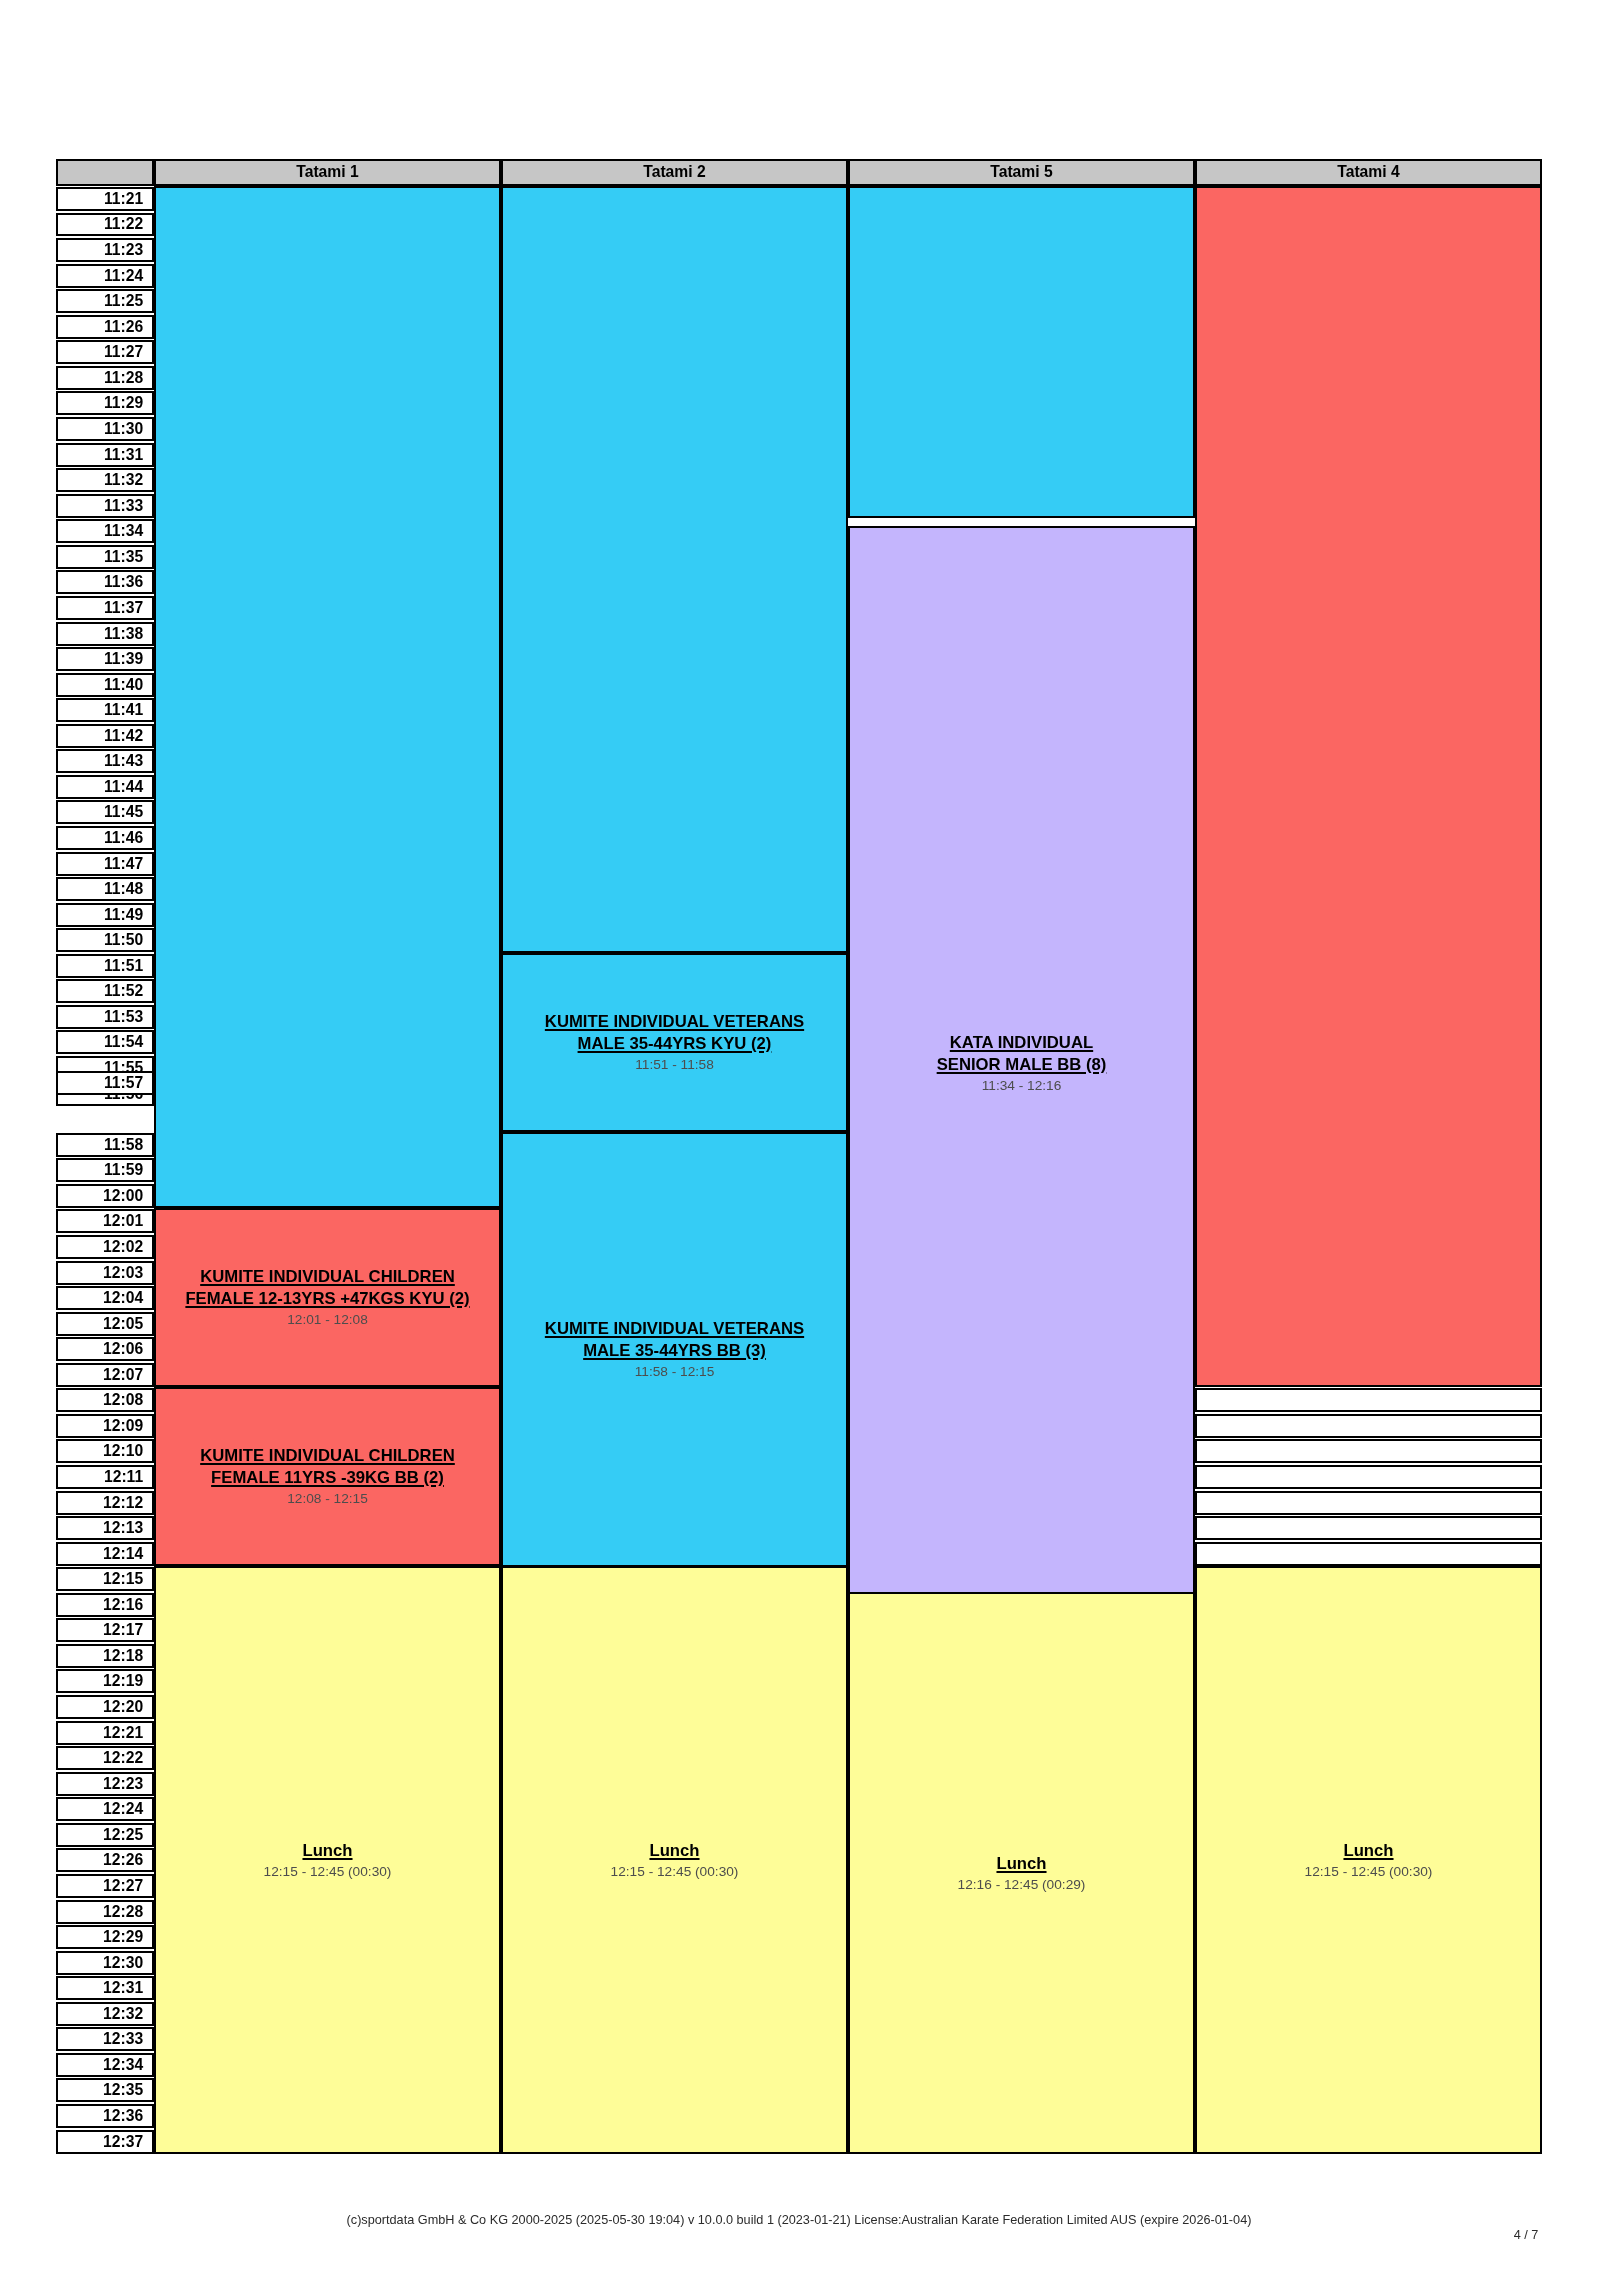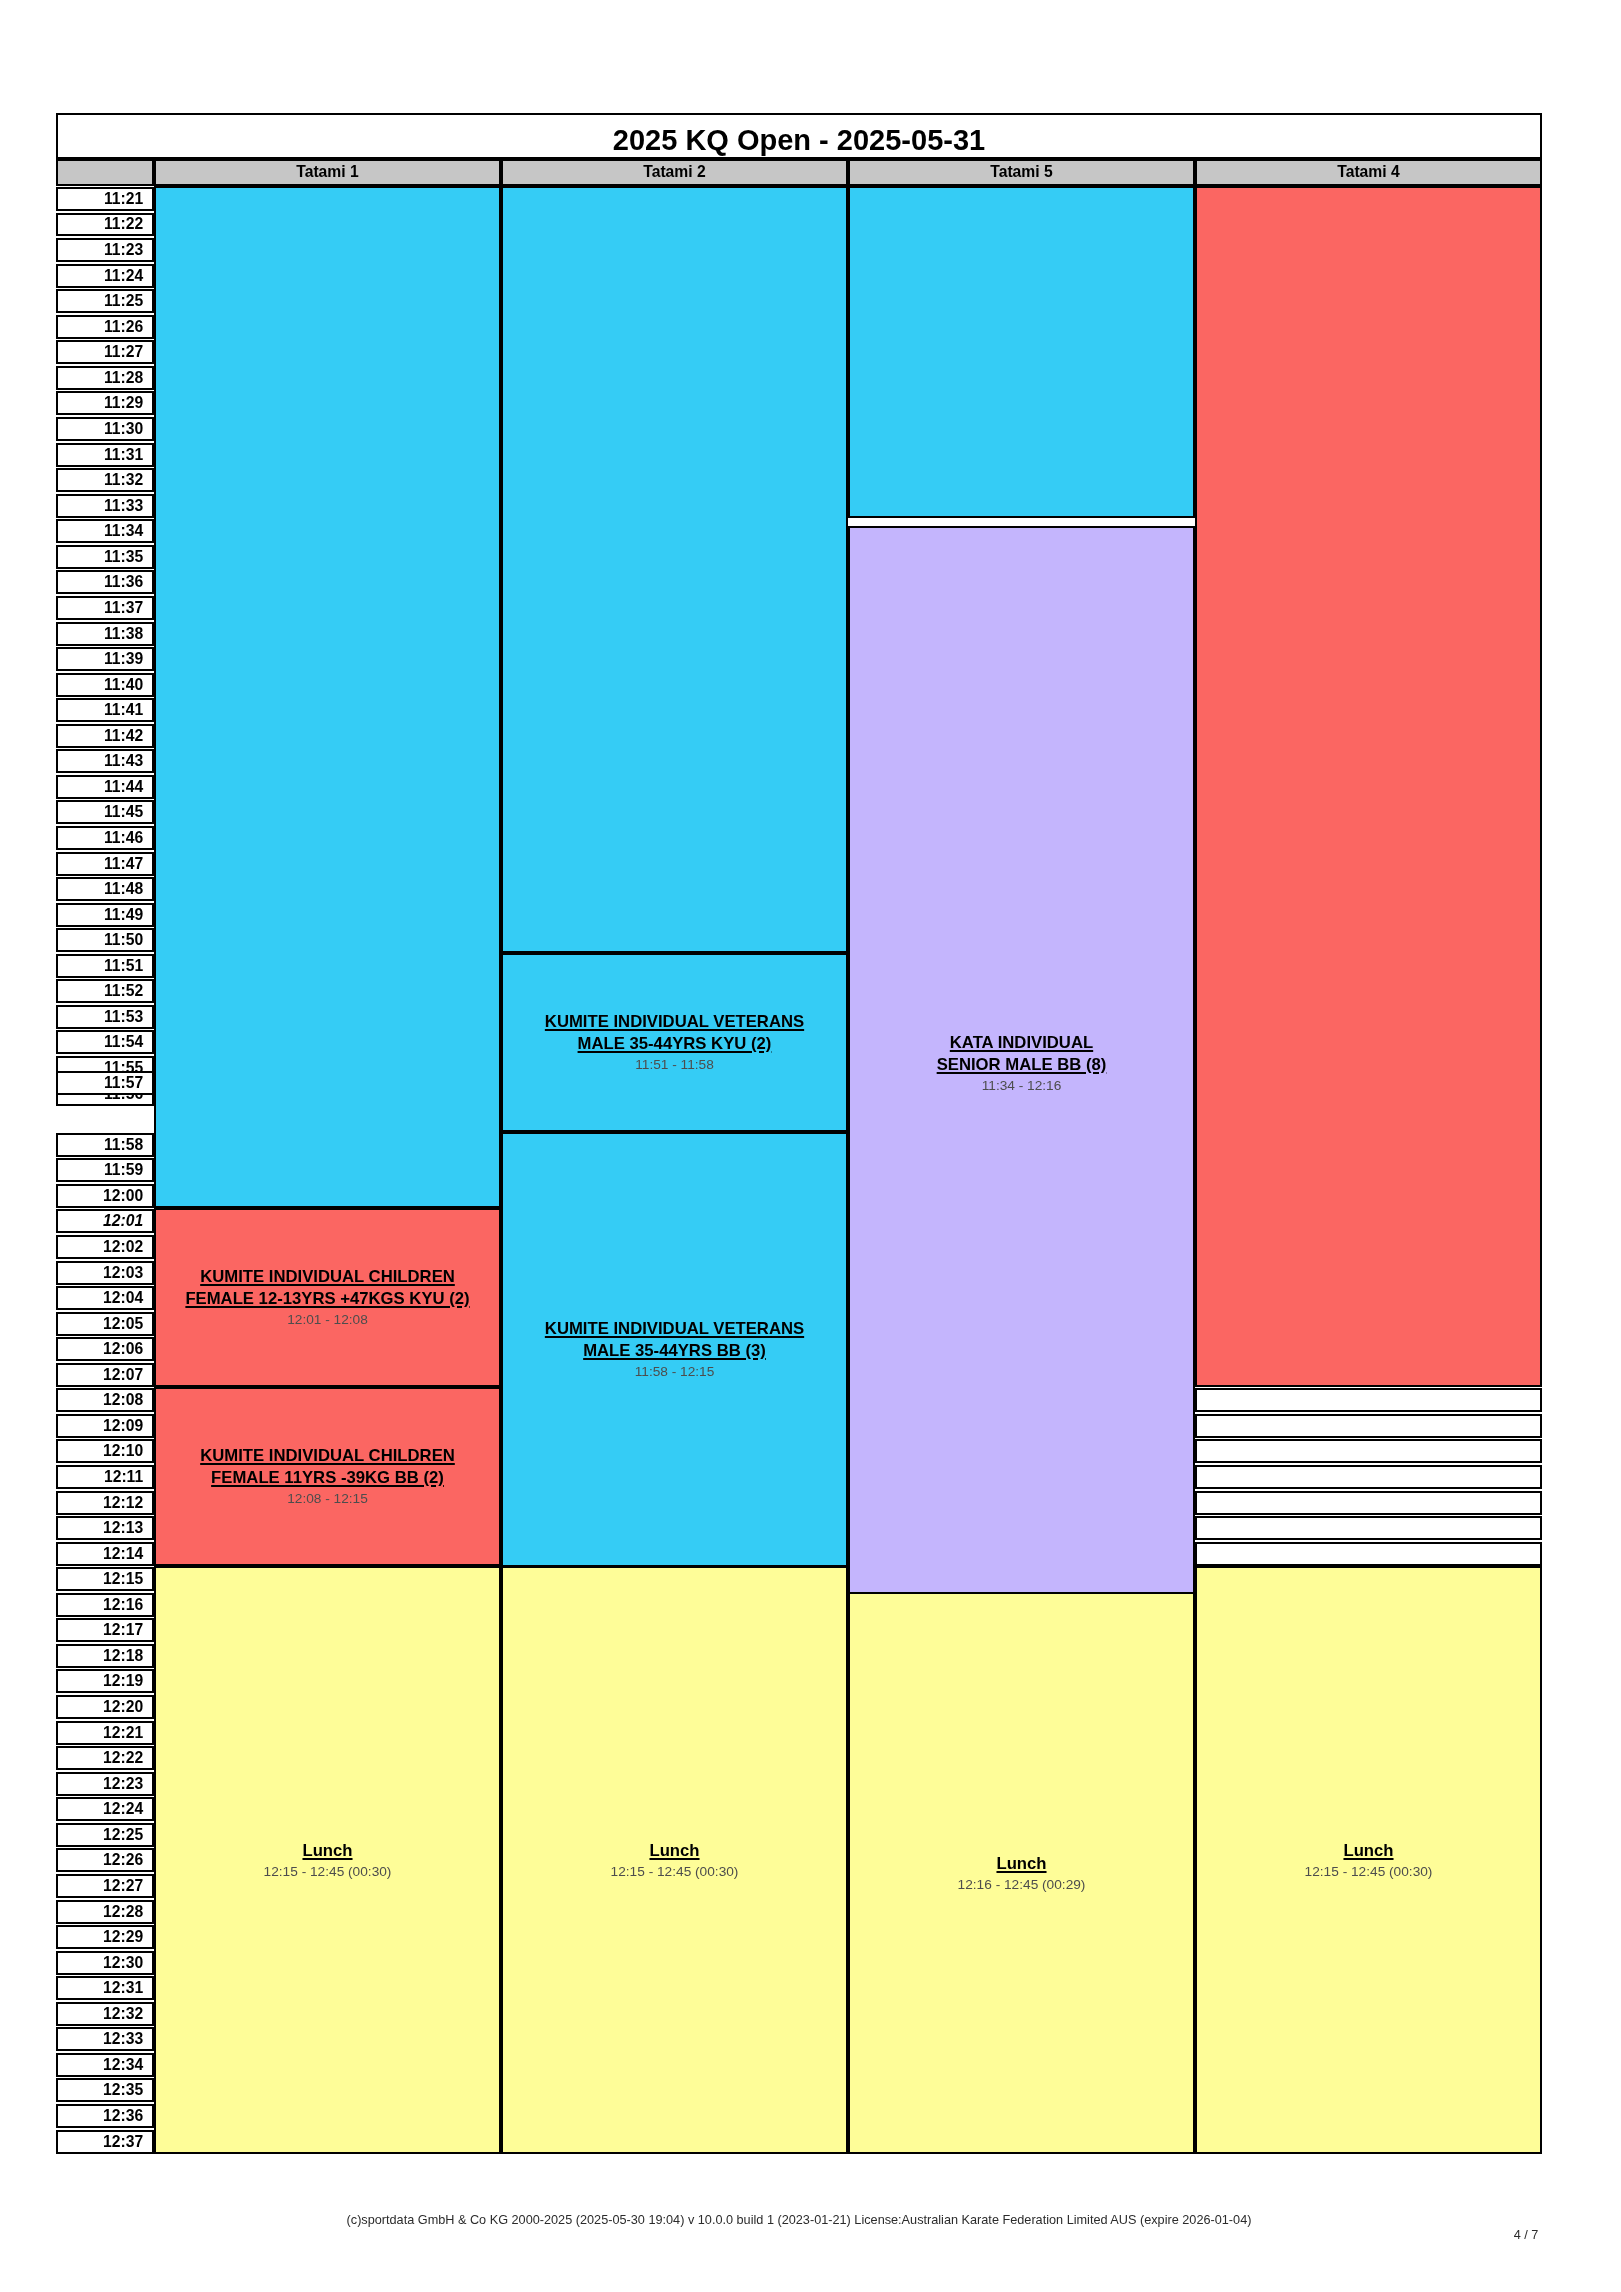--- a/index.html
+++ b/index.html
@@ -63,21 +63,20 @@
   }
   #page-indicator {
     position:absolute; left:1487px; top:2228px; width:78px;
     text-align:center; font-size:12.7px; color:#2b2b2b;
   }
 </style>
 </head>
 <body>
 
 <div id="schedule">
-  <div class="title-cell">2025 KQ Open - 2025-05-31</div>
   <div id="head-row">
       <div class="head-cell" style="left: 0px; width: 98px;"></div>
       <div class="head-cell" style="left: 98px; width: 347px;">Tatami 1</div>
       <div class="head-cell" style="left: 445px; width: 347px;">Tatami 2</div>
       <div class="head-cell" style="left: 792px; width: 347px;">Tatami 5</div>
       <div class="head-cell" style="left: 1139px; width: 347px;">Tatami 4</div>
     </div>
   <div id="body">
       <div class="time-cell" style="top: 1px; height: 23.6px;">11:21</div>
       <div class="time-cell" style="top: 26.5px; height: 23.6px;">11:22</div>
@@ -112,21 +111,21 @@
       <div class="time-cell" style="top: 768px; height: 23.6px;">11:51</div>
       <div class="time-cell" style="top: 793px; height: 23.6px;">11:52</div>
       <div class="time-cell" style="top: 819px; height: 23.6px;">11:53</div>
       <div class="time-cell" style="top: 844px; height: 23.6px;">11:54</div>
       <div class="time-cell" style="top: 870px; height: 23.6px;">11:55</div>
       <div class="time-cell" style="top: 896px; height: 23.6px;">11:56</div>
       <div class="time-cell" style="top: 885px; height: 23.6px;">11:57</div>
       <div class="time-cell" style="top: 947px; height: 23.6px;">11:58</div>
       <div class="time-cell" style="top: 972px; height: 23.6px;">11:59</div>
       <div class="time-cell" style="top: 998px; height: 23.6px;">12:00</div>
-      <div class="time-cell" style="top: 1023px; height: 23.6px; font-style: italic;">12:01</div>
+      <div class="time-cell" style="top: 1023px; height: 23.6px;">12:01</div>
       <div class="time-cell" style="top: 1049px; height: 23.6px;">12:02</div>
       <div class="time-cell" style="top: 1075px; height: 23.6px; padding-left: 20px;">12:03</div>
       <div class="time-cell" style="top: 1100px; height: 23.6px;">12:04</div>
       <div class="time-cell" style="top: 1126px; height: 23.6px;">12:05</div>
       <div class="time-cell" style="top: 1151px; height: 23.6px;">12:06</div>
       <div class="time-cell" style="top: 1177px; height: 23.6px;">12:07</div>
       <div class="time-cell" style="top: 1202px; height: 23.6px;">12:08</div>
       <div class="time-cell" style="top: 1228px; height: 23.6px;">12:09</div>
       <div class="time-cell" style="top: 1253px; height: 23.6px;">12:10</div>
       <div class="time-cell" style="top: 1279px; height: 23.6px;">12:11</div>

